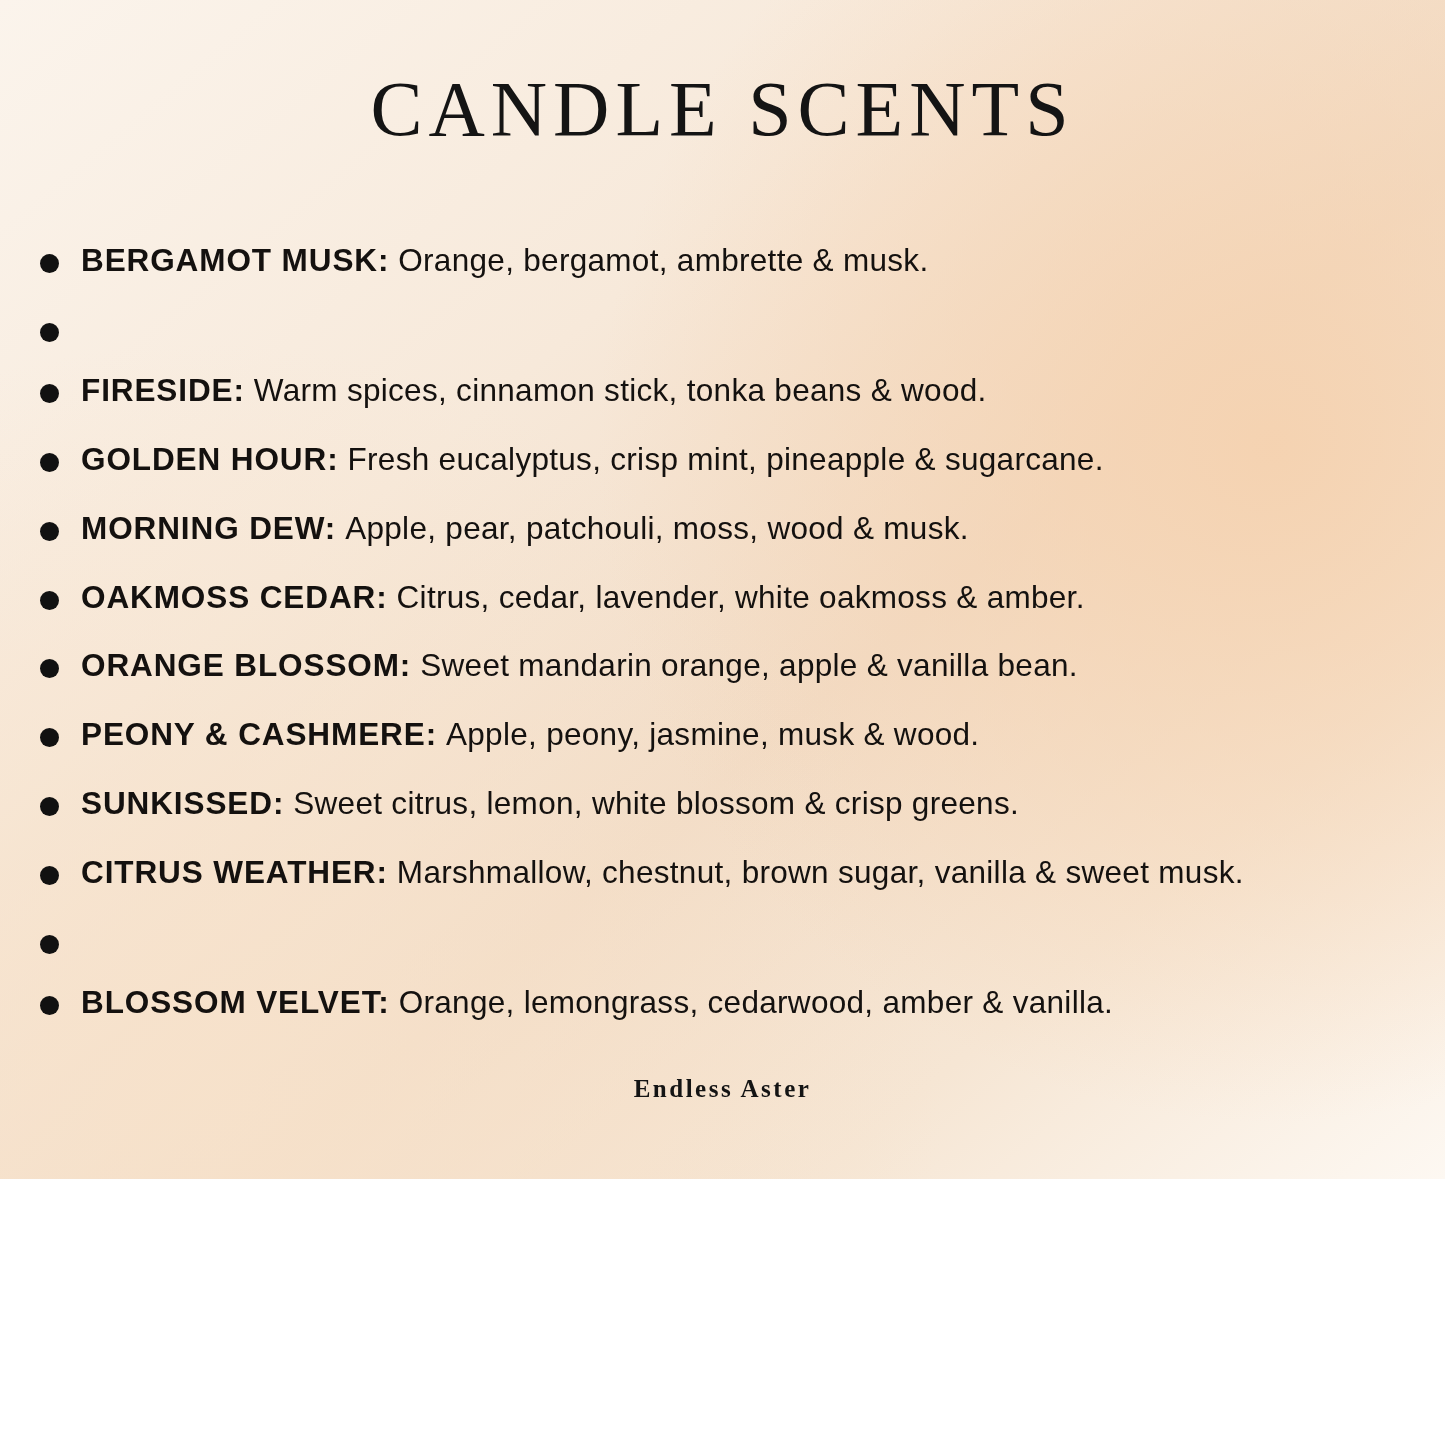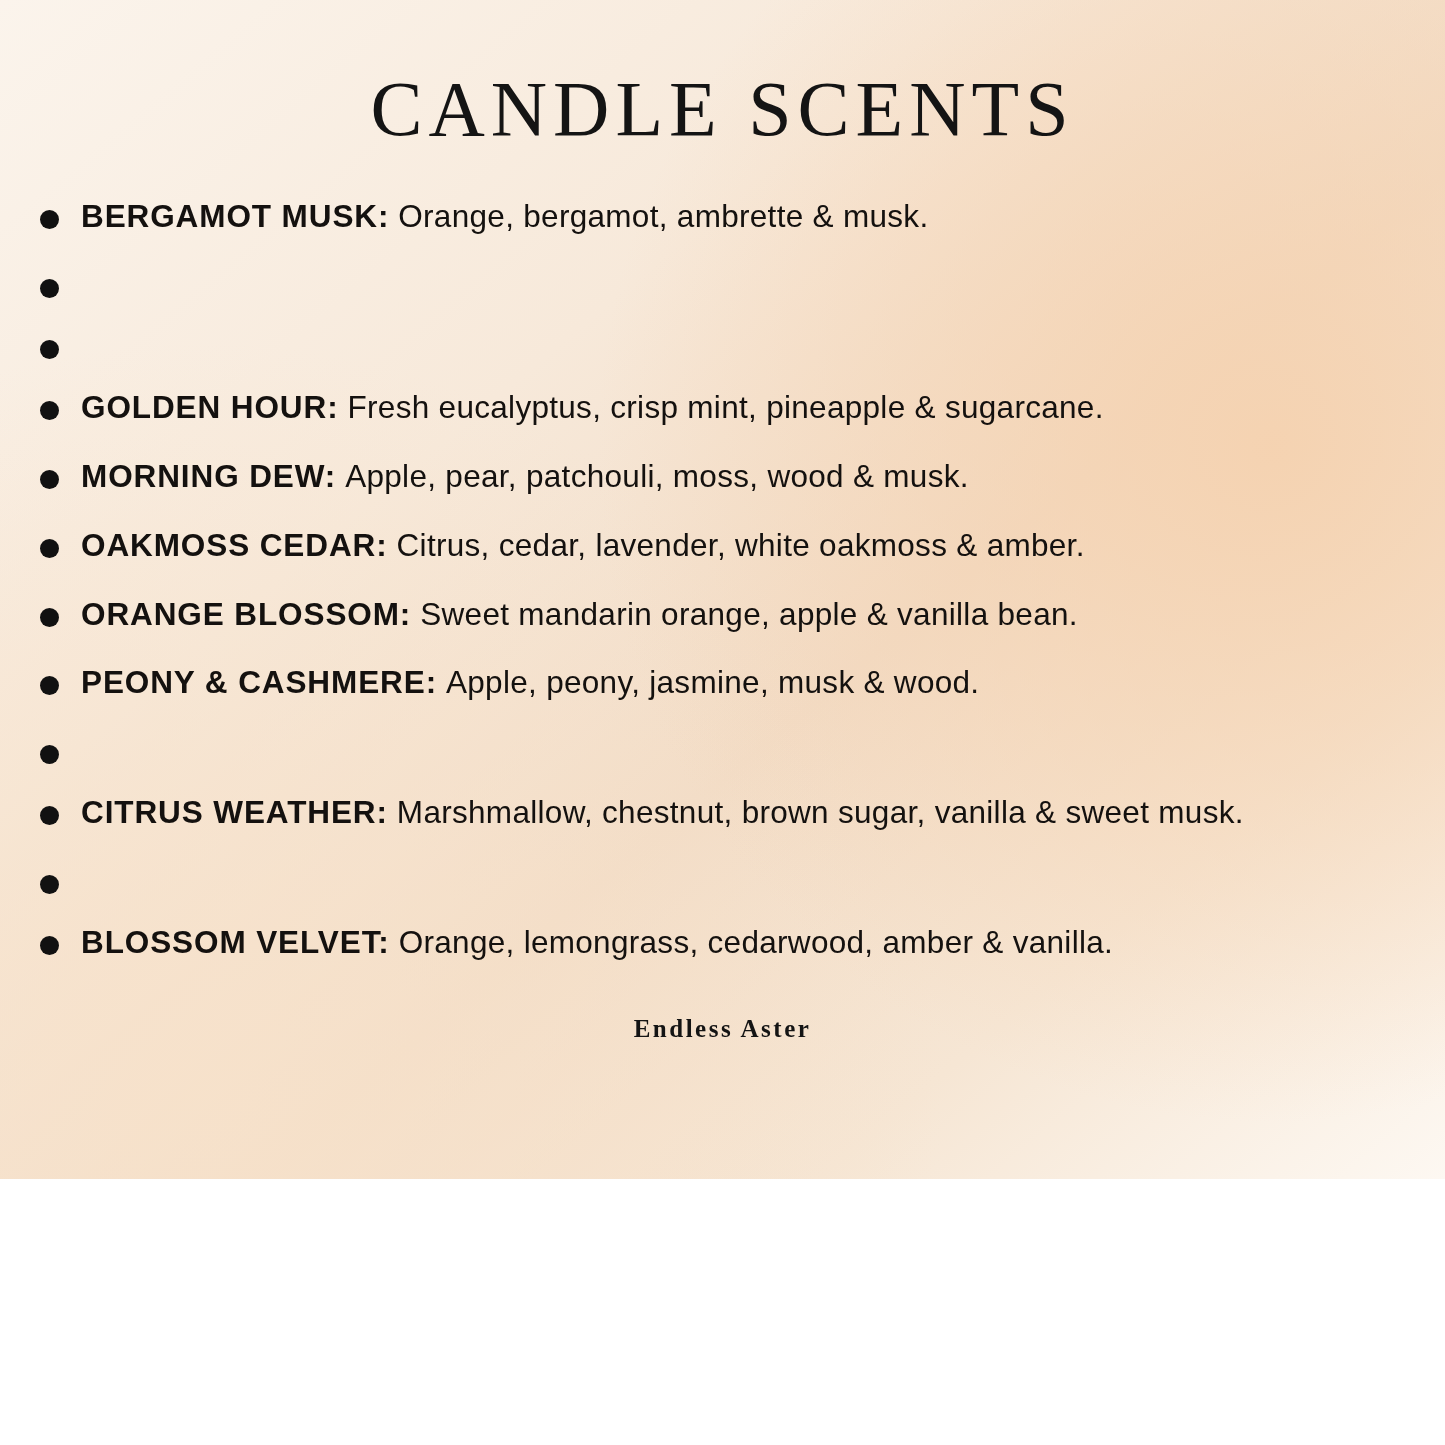--- a/index.html
+++ b/index.html
@@ -31,21 +31,21 @@
     font-family: "Liberation Serif", serif;
     font-size: 78px;
     letter-spacing: 6px;
     color: #141414;
     font-weight: 400;
     text-align: center;
     line-height: 1.1;
   }
 
   .list {
-    margin-top: 44px;
+    margin-top: 88px;
     width: 1445px;
     box-sizing: border-box;
     padding: 0 52px 0 40px;
     display: flex;
     flex-direction: column;
   }
 
   .item {
     display: flex;
     align-items: flex-start;
@@ -104,20 +104,21 @@
       <span class="bullet"></span>
       <span class="item-text"><span class="item-name">BERGAMOT MUSK:</span> <span class="item-desc">Orange, bergamot, ambrette &amp; musk.</span></span>
     </div>
 
     <div class="item">
       <span class="bullet"></span>
     </div>
 
     <div class="item">
       <span class="bullet"></span>
+      <span class="item-text"><span class="item-name">FIRESIDE:</span> <span class="item-desc">Warm spices, cinnamon stick, tonka beans &amp; wood.</span></span>
     </div>
 
     <div class="item">
       <span class="bullet"></span>
       <span class="item-text"><span class="item-name">GOLDEN HOUR:</span> <span class="item-desc">Fresh eucalyptus, crisp mint, pineapple &amp; sugarcane.</span></span>
     </div>
 
     <div class="item">
       <span class="bullet"></span>
       <span class="item-text"><span class="item-name">MORNING DEW:</span> <span class="item-desc">Apple, pear, patchouli, moss, wood &amp; musk.</span></span>
@@ -133,20 +134,21 @@
       <span class="item-text"><span class="item-name">ORANGE BLOSSOM:</span> <span class="item-desc">Sweet mandarin orange, apple &amp; vanilla bean.</span></span>
     </div>
 
     <div class="item">
       <span class="bullet"></span>
       <span class="item-text"><span class="item-name">PEONY &amp; CASHMERE:</span> <span class="item-desc">Apple, peony, jasmine, musk &amp; wood.</span></span>
     </div>
 
     <div class="item">
       <span class="bullet"></span>
+      <span class="item-text"><span class="item-name">SUNKISSED:</span> <span class="item-desc"> Sweet citrus, lemon, white blossom &amp; crisp greens.</span></span>
     </div>
 
     <div class="item">
       <span class="bullet"></span>
       <span class="item-text"><span class="item-name">CITRUS WEATHER:</span> <span class="item-desc">Marshmallow, chestnut, brown sugar, vanilla &amp; sweet musk.</span></span>
     </div>
 
     <div class="item">
       <span class="bullet"></span>
     </div>

